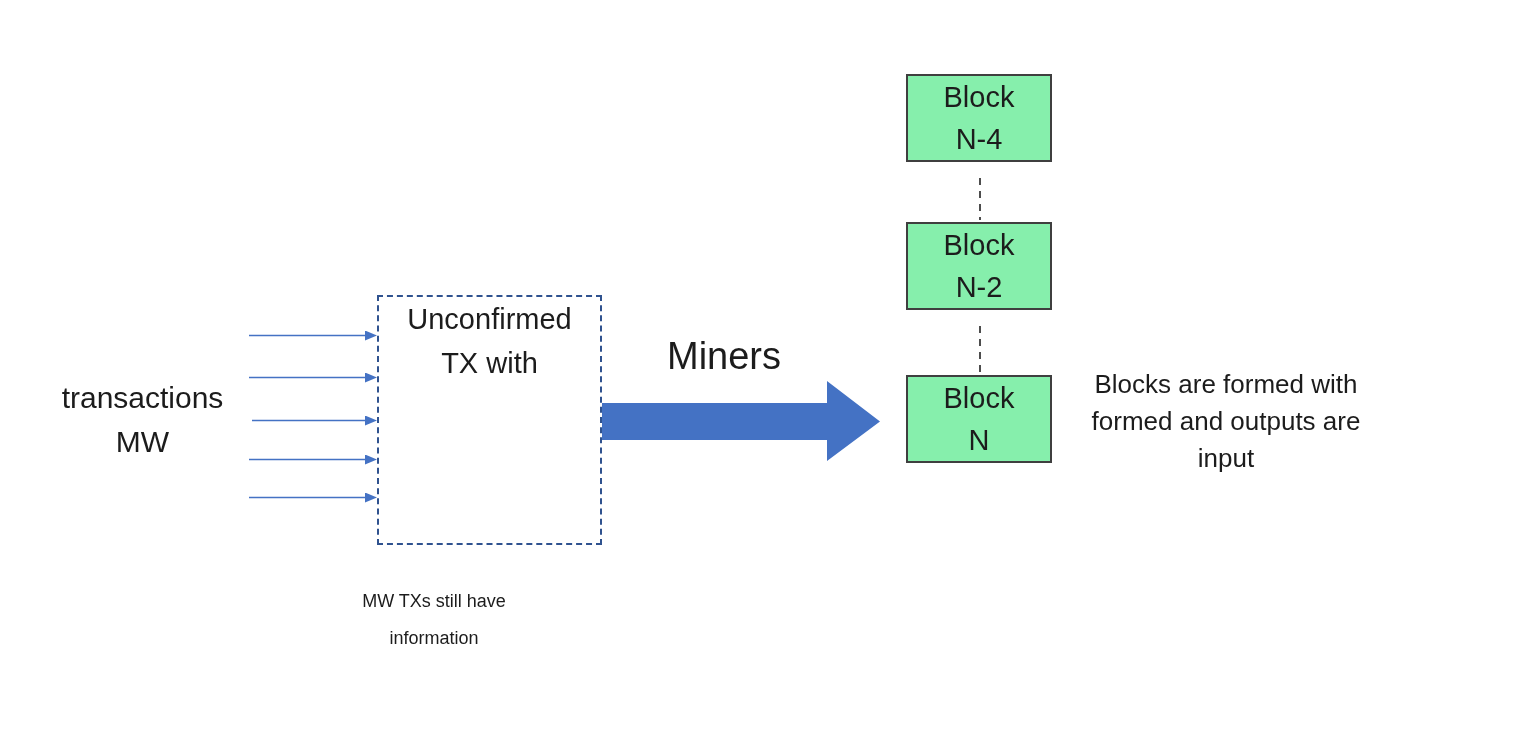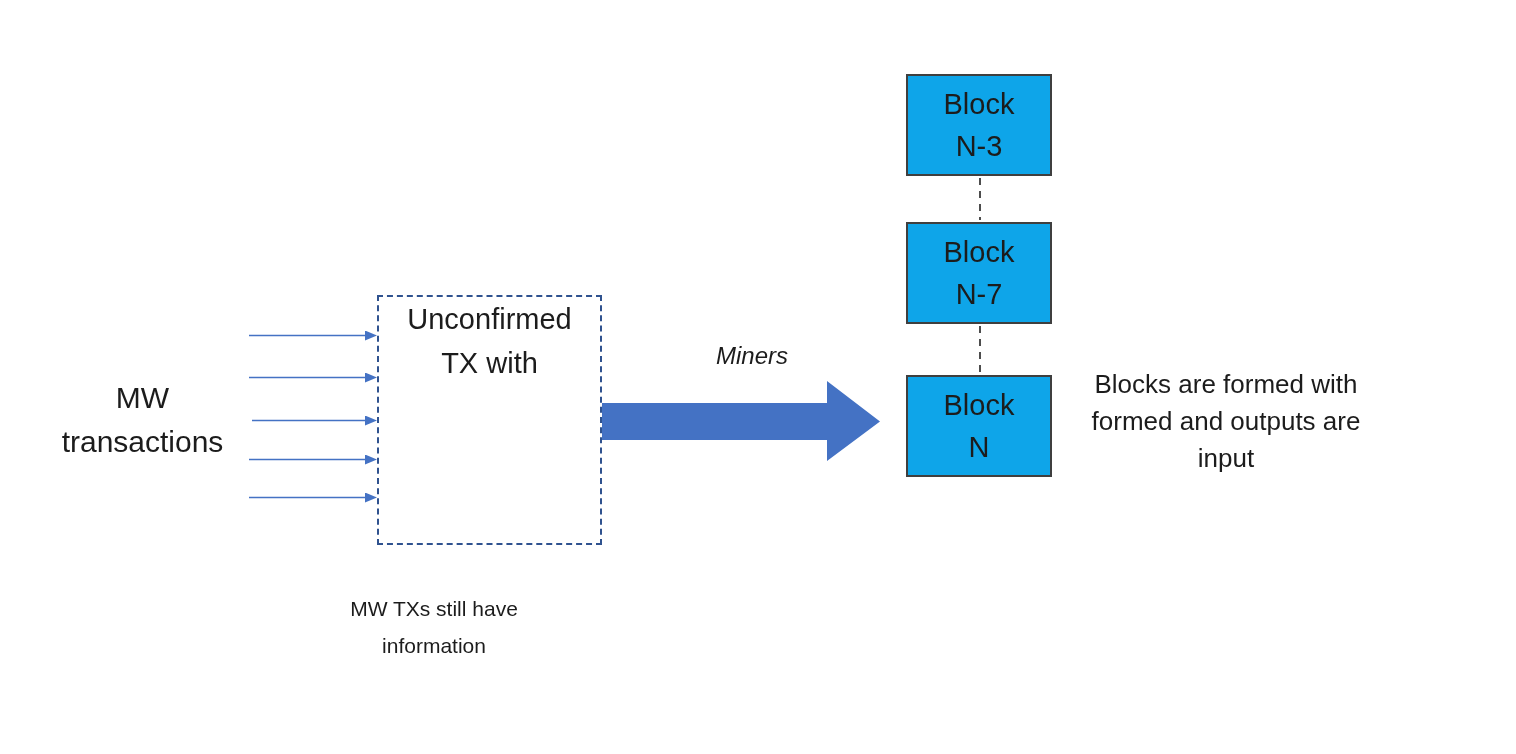--- a/index.html
+++ b/index.html
@@ -27,38 +27,38 @@
   .pool-box {
     left: 377px; top: 295px; width: 225px; height: 250px;
     box-sizing: border-box;
     border: 2px dashed #2F528F;
     display: flex; flex-direction: column;
     align-items: center;
     font-size: 29px; line-height: 44px;
     background: transparent;
   }
   .miners-label {
-    left: 652px; top: 338px; width: 200px;
-    font-size: 24px; line-height: 36px; font-style: italic;
+    left: 624px; top: 338px; width: 200px;
+    font-size: 38px; line-height: 36px;
   }
   .block {
-    left: 906px; width: 146px; height: 102px;
+    left: 906px; width: 146px; height: 88px;
     box-sizing: border-box;
     border: 2px solid #3F3F3F;
-    background: #0ea5e9;
+    background: #86efac;
     display: flex; flex-direction: column;
     justify-content: center; align-items: center;
     font-size: 29px; line-height: 42px;
   }
   .block-n2 { top: 74px; }
   .block-n1 { top: 222px; }
   .block-n  { top: 375px; }
   .pool-caption {
     left: 309px; top: 583px; width: 250px;
-    font-size: 21px; line-height: 37px; margin-top: 7px;
+    font-size: 18px; line-height: 37px;
   }
   .right-note {
     left: 1066px; top: 366px; width: 320px;
     font-size: 26px; line-height: 37px;
   }
 </style>
 </head>
 <body>
 
 <div class="canvas">
@@ -80,38 +80,38 @@
 
     <polygon points="602,403 827,403 827,381 880,421.5 827,461 827,440 602,440" fill="#4472C4"></polygon>
 
     <g stroke="#4D4D4D" stroke-width="2" stroke-dasharray="7 6">
       <line x1="980" y1="178" x2="980" y2="220"></line>
       <line x1="980" y1="326" x2="980" y2="373"></line>
     </g>
   </svg>
 
   <div class="abs center-text mw-label">
+    <div>transactions</div>
     <div>MW</div>
-    <div>transactions</div>
   </div>
 
   <div class="abs center-text pool-box">
     <div>Unconfirmed</div>
     <div>TX with</div>
   </div>
 
   <div class="abs center-text miners-label">Miners</div>
 
   <div class="abs block block-n2">
     <div>Block</div>
-    <div>N-3</div>
+    <div>N-4</div>
   </div>
   <div class="abs block block-n1">
     <div>Block</div>
-    <div>N-7</div>
+    <div>N-2</div>
   </div>
   <div class="abs block block-n">
     <div>Block</div>
     <div>N</div>
   </div>
 
   <div class="abs center-text pool-caption">
     <div>MW TXs still have</div>
     <div>information</div>
   </div>

